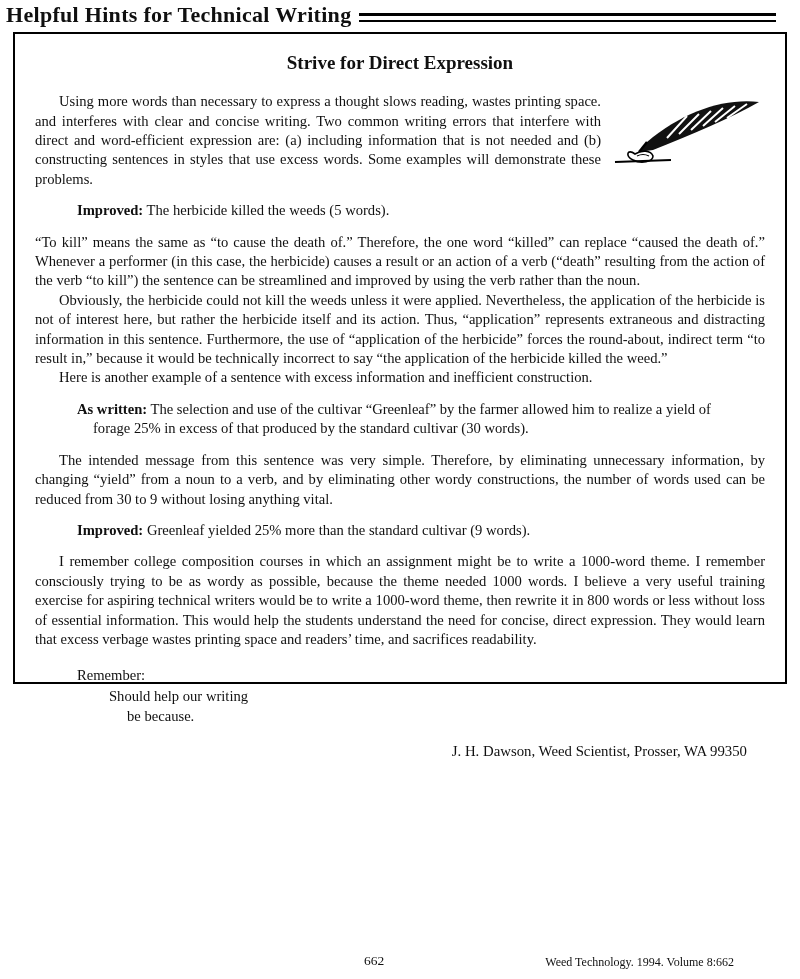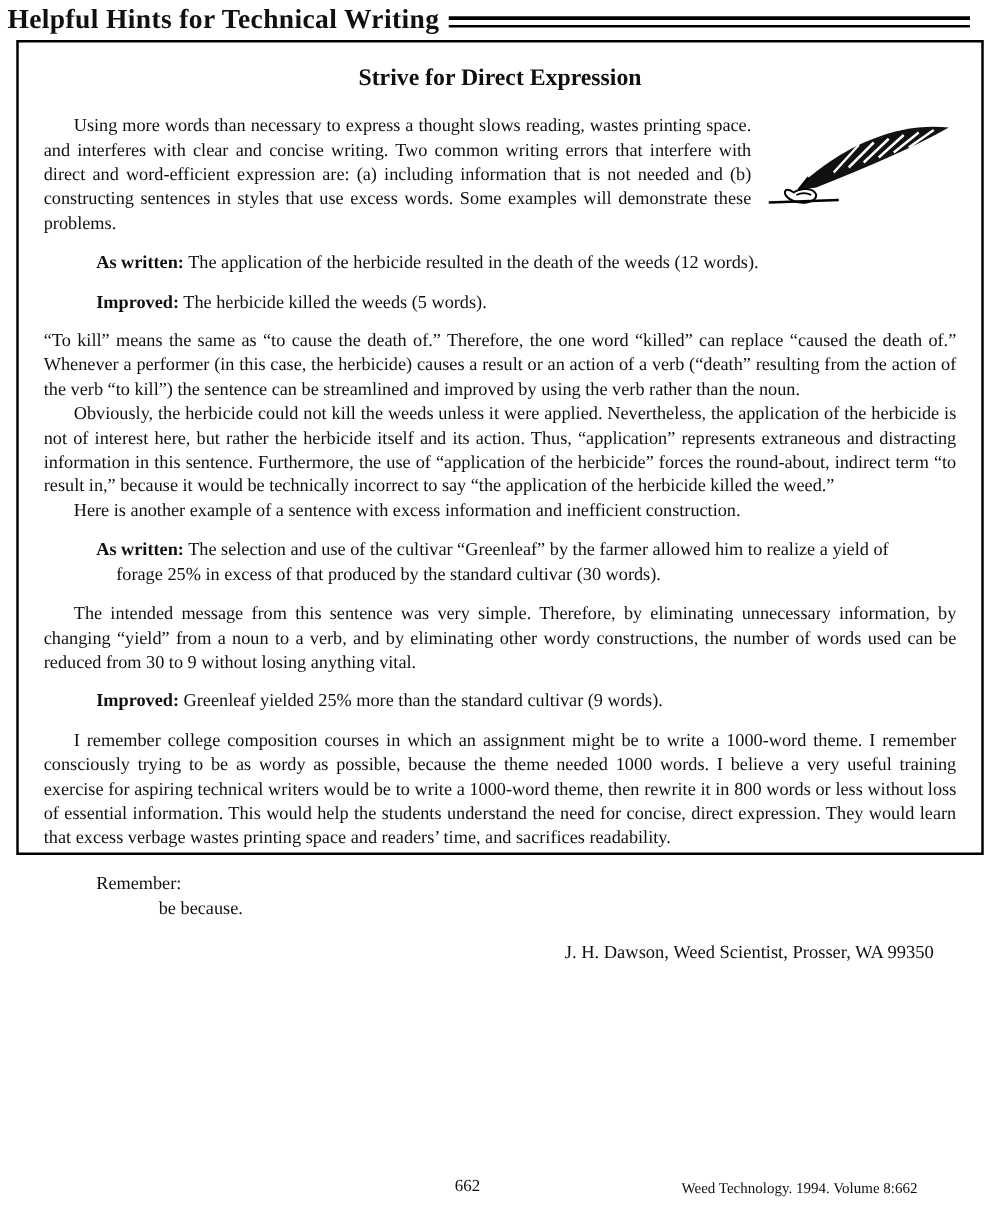--- a/index.html
+++ b/index.html
@@ -54,21 +54,21 @@
   .poem{margin-top:16px;font-size:14.6px;line-height:1.4;}
   .poem p{margin:0;}
   .poem .lead{margin-left:42px;}
   .poem .l1{margin-left:74px;}
   .poem .l2{margin-left:92px;}
   .signature{
     text-align:right;font-size:14.8px;margin:16px 18px 0 0;
   }
   
   .footer{
-    position:absolute;left:0;bottom:18px;width:748px;height:20px;
+    position:absolute;left:0;bottom:6px;width:748px;height:20px;
     font-size:12.5px;
   }
   .footer .pageno{
     position:absolute;left:0;right:0;text-align:center;
     font-size:13.5px;
   }
   .footer .citation{
     position:absolute;right:14px;top:2px;font-size:12px;
   }
   .clearfix::after{content:"";display:block;clear:both;}
@@ -95,39 +95,39 @@
       <path d="M54 44 L 74 22 M66 40 L 86 20 M78 36 L 98 17 M90 32 L 110 14 M102 28 L 122 12 M114 24 L 134 10" stroke="#fff" stroke-width="2" fill="none"></path>
 
       <path d="M22 60 C 14 54, 12 62, 20 66 C 28 70, 40 68, 40 62 C 38 56, 28 56, 22 60 Z" fill="none" stroke="#000" stroke-width="1.6"></path>
       <path d="M24 62 C 28 60, 32 60, 36 62" fill="none" stroke="#000" stroke-width="1.2"></path>
 
       <path d="M26 58 L 34 48" stroke="#000" stroke-width="2.4" fill="none"></path>
     </svg>
     <p class="para indent">Using more words than necessary to express a thought slows reading, wastes printing space. and interferes with clear and concise writing. Two common writing errors that interfere with direct and word-efficient expression are: (a) including information that is not needed and (b) constructing sentences in styles that use excess words. Some examples will demonstrate these problems.</p>
   </div>
 
-  <p class="example"><span class="lbl">As written:</span> <span>The application of the herbicide resulted in the death of the weeds (12 words).</span></p>
 
 
   <p class="example"><span class="lbl">Improved:</span> <span>The herbicide killed the weeds (5 words).</span></p>
 
   <p class="para">“To kill” means the same as “to cause the death of.” Therefore, the one word “killed” can replace “caused the death of.” Whenever a performer (in this case, the herbicide) causes a result or an action of a verb (“death” resulting from the action of the verb “to kill”) the sentence can be streamlined and improved by using the verb rather than the noun.</p>
   <p class="para indent">Obviously, the herbicide could not kill the weeds unless it were applied. Nevertheless, the application of the herbicide is not of interest here, but rather the herbicide itself and its action. Thus, “application” represents extraneous and distracting information in this sentence. Furthermore, the use of “application of the herbicide” forces the round-about, indirect term “to result in,” because it would be technically incorrect to say “the application of the herbicide killed the weed.”</p>
   <p class="para indent">Here is another example of a sentence with excess information and inefficient construction.</p>
 
   <p class="example hang"><span class="lbl">As written:</span> <span>The selection and use of the cultivar “Greenleaf” by the farmer allowed him to realize a yield of forage 25% in excess of that produced by the standard cultivar (30 words).</span></p>
 
   <p class="para indent">The intended message from this sentence was very simple. Therefore, by eliminating unnecessary information, by changing “yield” from a noun to a verb, and by eliminating other wordy constructions, the number of words used can be reduced from 30 to 9 without losing anything vital.</p>
 
   <p class="example"><span class="lbl">Improved:</span> <span>Greenleaf yielded 25% more than the standard cultivar (9 words).</span></p>
 
   <p class="para indent gap-m">I remember college composition courses in which an assignment might be to write a 1000-word theme. I remember consciously trying to be as wordy as possible, because the theme needed 1000 words. I believe a very useful training exercise for aspiring technical writers would be to write a 1000-word theme, then rewrite it in 800 words or less without loss of essential information. This would help the students understand the need for concise, direct expression. They would learn that excess verbage wastes printing space and readers’ time, and sacrifices readability.</p>
 
   <div class="poem">
     <p class="lead">Remember:</p>
+    <p class="l1">Should help our writing</p>
     <p class="l2">be because.</p>
   </div>
 
   <div class="signature">J. H. Dawson, Weed Scientist, Prosser, WA 99350</div>
 
 </div>
 
 <div class="footer">
   <div class="pageno">662</div>
   <div class="citation">Weed Technology. 1994. Volume 8:662</div>

